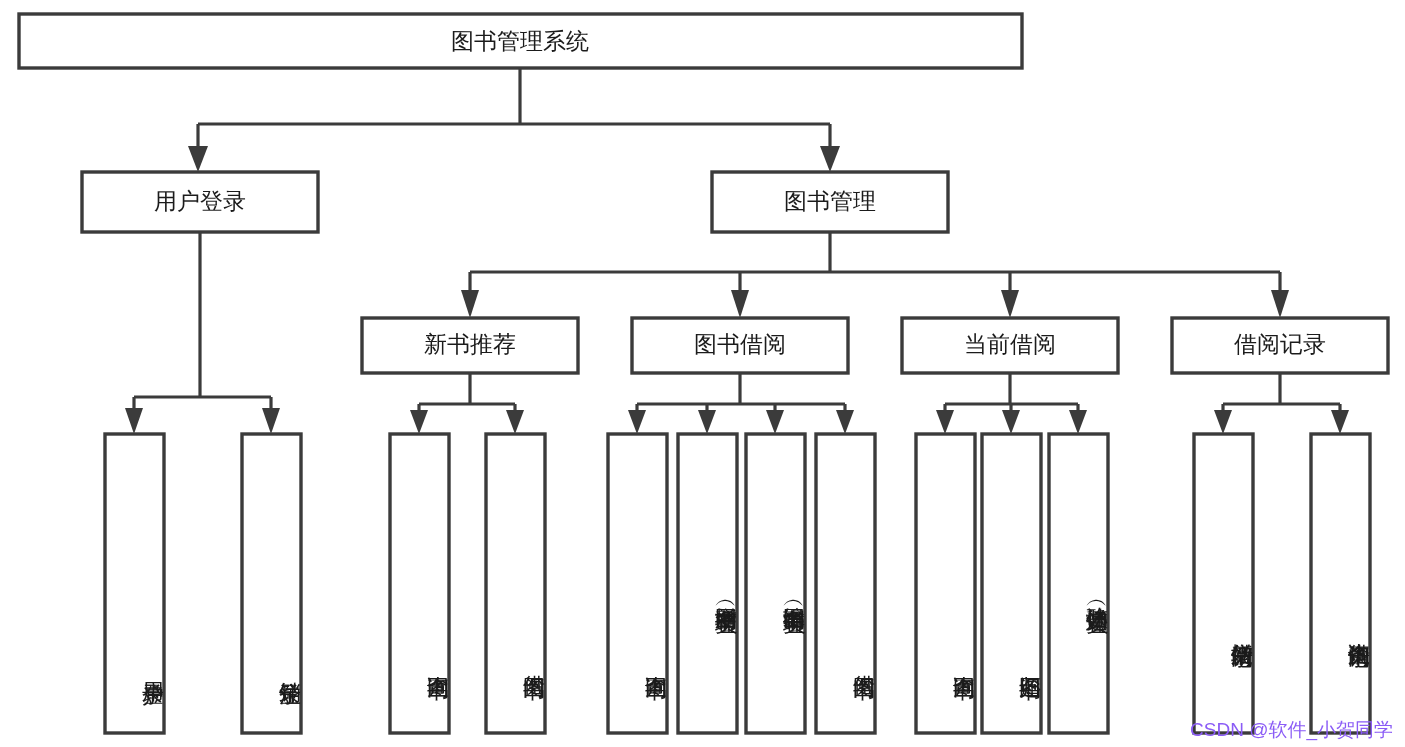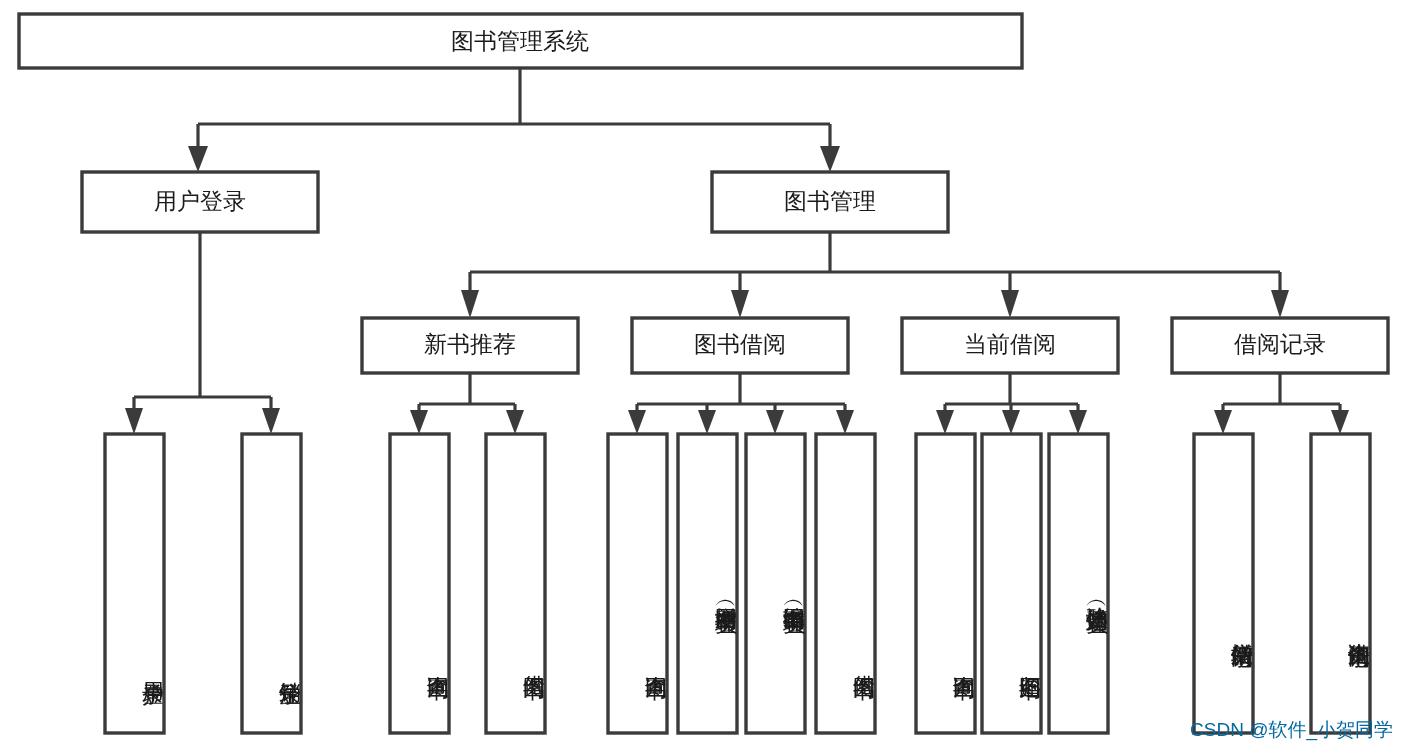--- a/index.html
+++ b/index.html
@@ -64,21 +64,21 @@
     justify-content: center;
     pointer-events: none;
     user-select: none;
   }
   .watermark {
     position: absolute;
     right: 12px;
     bottom: 4px;
     font-family: "Liberation Sans", "DejaVu Sans", sans-serif;
     font-size: 19px;
-    color: #0369a1;
+    color: #8b5cf6;
     white-space: nowrap;
     user-select: none;
   }
 </style>
 </head>
 <body>
 
 <div id="diagram-root">
 
   <svg class="diagram" viewBox="0 0 1405 747">

